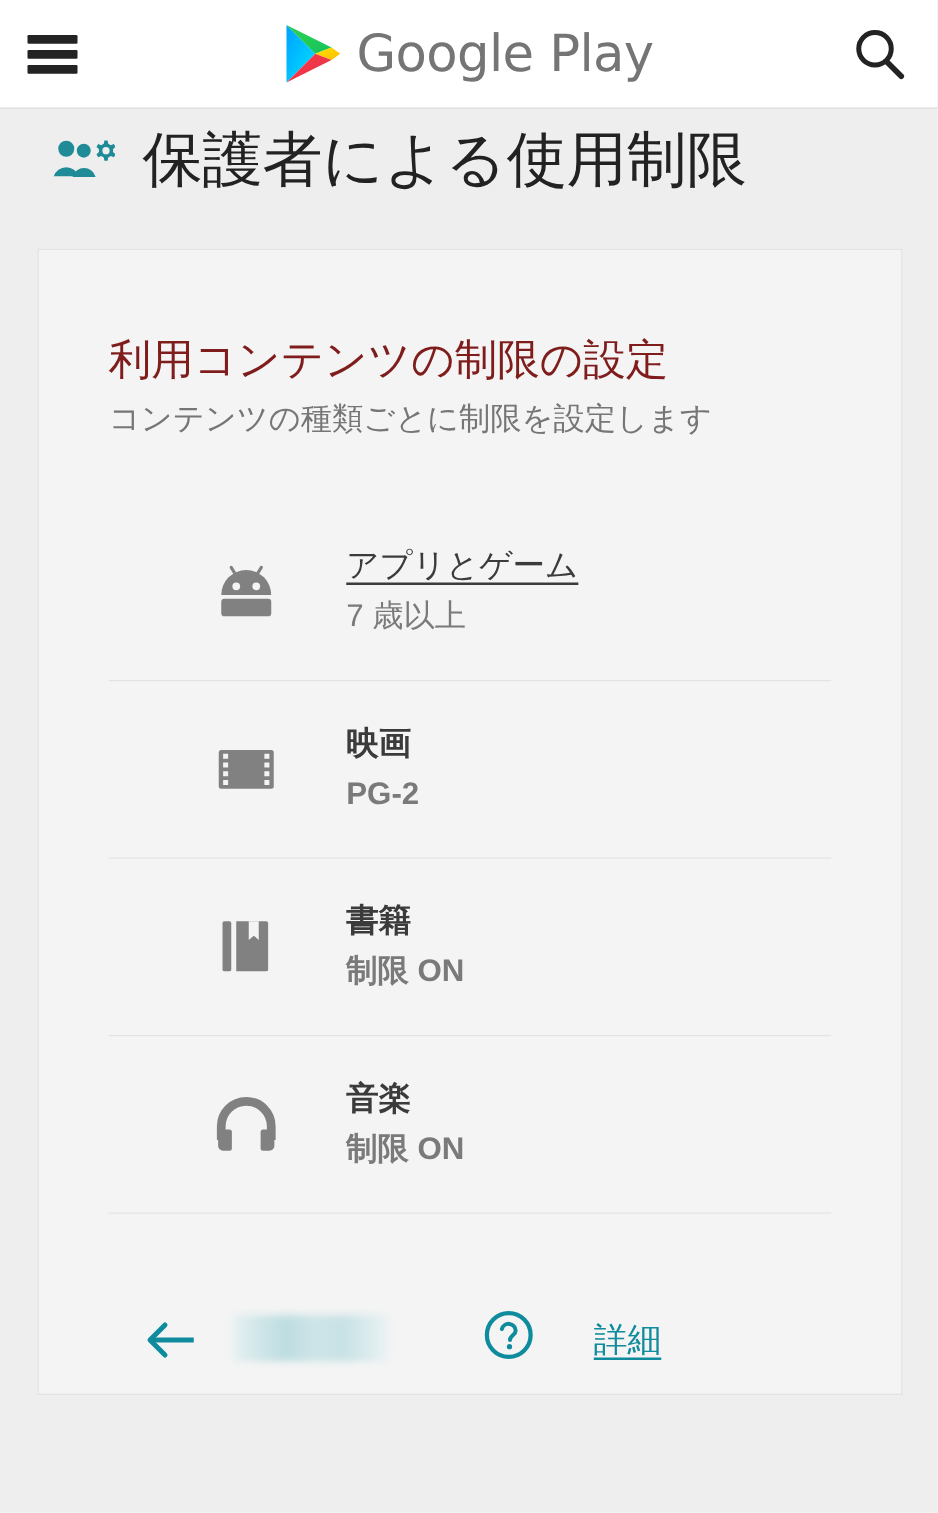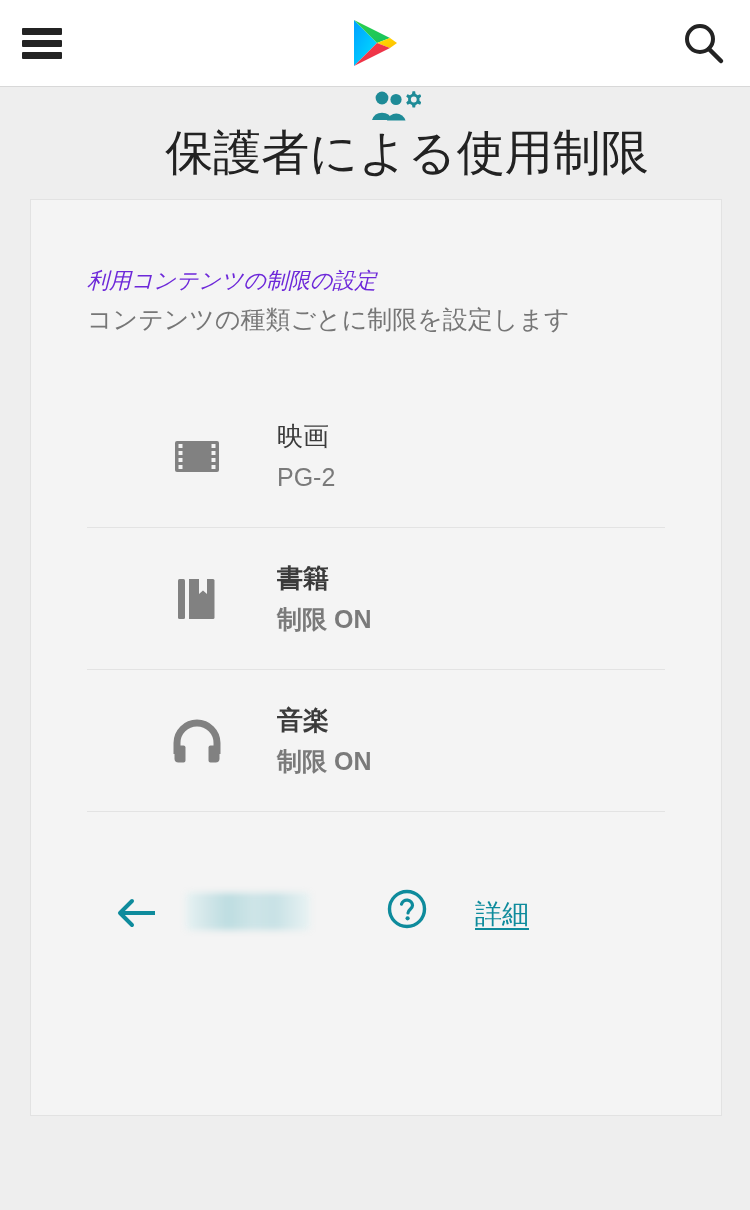--- a/index.html
+++ b/index.html
@@ -69,21 +69,20 @@
     cursor: pointer;
   }
 
   
   .page-head {
     height: 83px;
     display: flex;
     align-items: center;
     padding-left: 42px;
     box-sizing: border-box;
-    flex-direction: column;
   }
   .page-head .pc-icon { width: 50px; height: 42px; flex: none; }
   .page-title {
     margin-left: 22px;
     font-size: 48px;
     color: #222222;
     line-height: 1;
     white-space: nowrap;
     font-weight: normal;
   }
@@ -92,25 +91,24 @@
   .card {
     position: relative;
     margin: 29px 28px 0 30px;
     background: #f4f4f4;
     border: 1px solid #e2e2e2;
     box-sizing: border-box;
     height: 917px;
     padding: 0 56px;
   }
   .card-title {
-    font-size: 22px;
-    color: #6d28d9;
+    font-size: 34px;
+    color: #7f1d1d;
     padding-top: 66px;
     line-height: 1.35;
-    font-style: italic;
   }
   .card-sub {
     font-size: 25px;
     color: #767676;
     margin-top: 7px;
     line-height: 1.35;
   }
 
   .rows { margin-top: 49px; }
   .row {
@@ -214,20 +212,21 @@
         <linearGradient id="gRed" x1="0" y1="0" x2="1" y2="1">
           <stop offset="0" stop-color="#ff3a44"></stop>
             <stop offset="1" stop-color="#e0314c"></stop>
         </linearGradient>
       </defs>
       <path d="M2 2 L2 48 L25 25 Z" fill="url(#gBlue)"></path>
       <path d="M2 2 L38 20 L25 25 Z" fill="url(#gGreen)"></path>
       <path d="M38 20 L45 25 L38 30 L25 25 Z" fill="url(#gYellow)"></path>
       <path d="M2 48 L38 30 L25 25 Z" fill="url(#gRed)"></path>
     </svg>
+    <div class="brand-word">Google Play</div>
   </div>
 
   <svg class="search-btn" viewBox="0 0 52 52">
     <circle cx="22" cy="21" r="13" fill="none" stroke="#232323" stroke-width="4"></circle>
     <line x1="31" y1="31" x2="43" y2="43" stroke="#232323" stroke-width="4.5" stroke-linecap="round"></line>
   </svg>
 </div>
 
 <div class="page-head">
   <svg class="pc-icon" viewBox="0 0 50 42">
@@ -241,20 +240,36 @@
   <div class="page-title">保護者による使用制限</div>
 </div>
 
 <div class="card">
 
   <div class="card-title">利用コンテンツの制限の設定</div>
   <div class="card-sub">コンテンツの種類ごとに制限を設定します</div>
 
   <div class="rows">
 
+    <div class="row">
+      <div class="row-icon">
+        <svg viewBox="0 0 54 54" width="54" height="54">
+          <line x1="15" y1="8" x2="20.5" y2="17" stroke="#818181" stroke-width="2.6" stroke-linecap="round"></line>
+          <line x1="39" y1="8" x2="33.5" y2="17" stroke="#818181" stroke-width="2.6" stroke-linecap="round"></line>
+          <path d="M7 30 a20 20 0 0 1 40 0 Z" fill="#818181"></path>
+          <circle cx="19" cy="23" r="3.1" fill="#f4f4f4"></circle>
+          <circle cx="35" cy="23" r="3.1" fill="#f4f4f4"></circle>
+          <rect x="7" y="33" width="40" height="14" rx="2.5" fill="#818181"></rect>
+        </svg>
+      </div>
+      <div class="row-text">
+        <div class="row-label link">アプリとゲーム</div>
+        <div class="row-value">7 歳以上</div>
+      </div>
+    </div>
 
     <div class="row">
       <div class="row-icon">
         <svg viewBox="0 0 54 54" width="54" height="54">
           <rect x="5" y="12" width="44" height="31" rx="2" fill="#818181"></rect>
           <rect x="8.5" y="15" width="4" height="4" fill="#f4f4f4"></rect>
           <rect x="8.5" y="22" width="4" height="4" fill="#f4f4f4"></rect>
           <rect x="8.5" y="29" width="4" height="4" fill="#f4f4f4"></rect>
           <rect x="8.5" y="36" width="4" height="4" fill="#f4f4f4"></rect>
           <rect x="41.5" y="15" width="4" height="4" fill="#f4f4f4"></rect>

